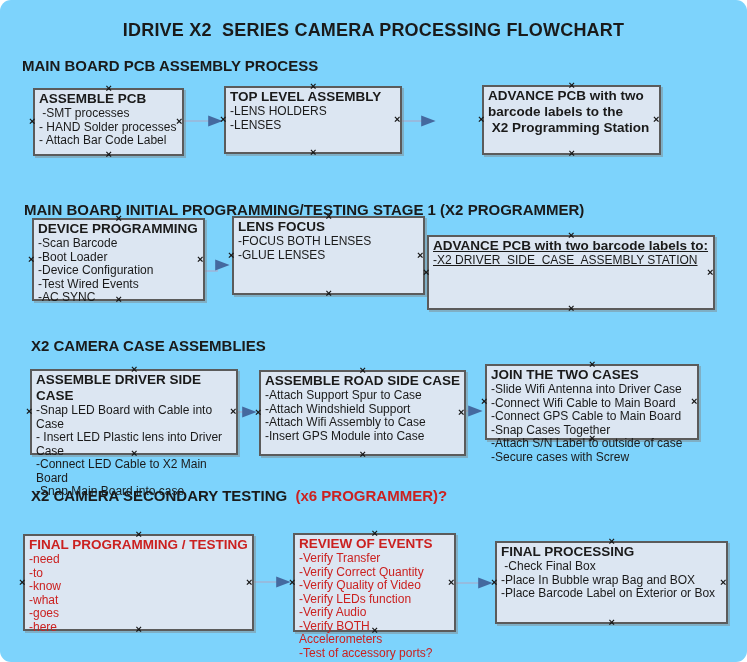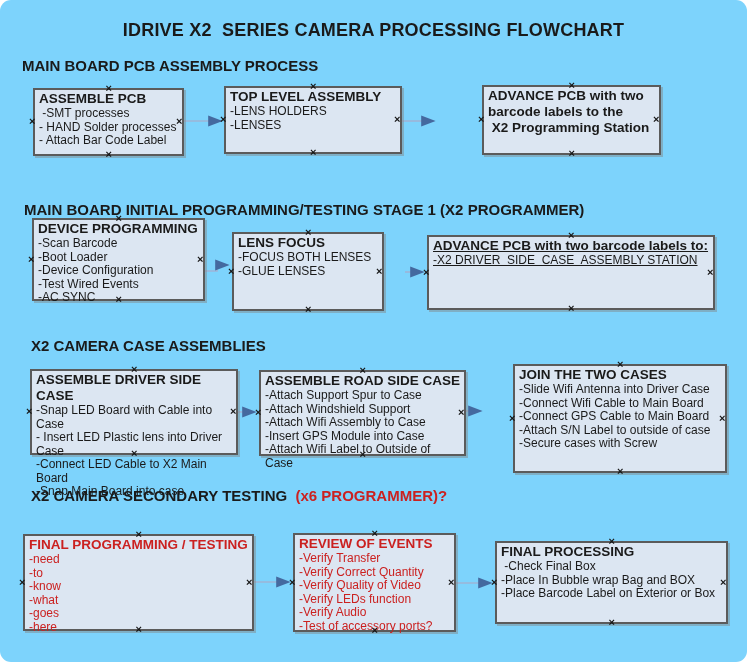--- a/index.html
+++ b/index.html
@@ -105,21 +105,21 @@
       <span class="gp gp-l"></span>
       <span class="gp gp-r"></span>
     <div class="box-title">DEVICE PROGRAMMING</div>
     <div class="line">-Scan Barcode</div>
     <div class="line">-Boot Loader</div>
     <div class="line">-Device Configuration</div>
     <div class="line">-Test Wired Events</div>
     <div class="line">-AC SYNC</div>
   </div>
 
-  <div class="box" style="left:232px; top:232px; width:152px; height:79px;">
+  <div class="box" style="left:232px; top:216px; width:193px; height:79px;">
     <span class="gp gp-t"></span>
       <span class="gp gp-b"></span>
       <span class="gp gp-l"></span>
       <span class="gp gp-r"></span>
     <div class="box-title">LENS FOCUS</div>
     <div class="line">-FOCUS BOTH LENSES</div>
     <div class="line">-GLUE LENSES</div>
   </div>
 
   <div class="box" style="left:427px; top:235px; width:288px; height:75px;text-decoration:underline;">
@@ -146,32 +146,32 @@
   <div class="box" style="left:259px; top:370px; width:207px; height:86px;">
     <span class="gp gp-t"></span>
       <span class="gp gp-b"></span>
       <span class="gp gp-l"></span>
       <span class="gp gp-r"></span>
     <div class="box-title">ASSEMBLE ROAD SIDE CASE</div>
     <div class="line">-Attach Support Spur to Case</div>
     <div class="line">-Attach Windshield Support</div>
     <div class="line">-Attach Wifi Assembly to Case</div>
     <div class="line">-Insert GPS Module into Case</div>
-    <div class="line">-Attach Wifi Label to Outside of Case</div>
-  </div>
-
-  <div class="box" style="left:485px; top:364px; width:214px; height:109px;margin-left:28px;">
+  </div>
+
+  <div class="box" style="left:485px; top:364px; width:214px; height:76px;">
     <span class="gp gp-t"></span>
       <span class="gp gp-b"></span>
       <span class="gp gp-l"></span>
       <span class="gp gp-r"></span>
     <div class="box-title">JOIN THE TWO CASES</div>
     <div class="line">-Slide Wifi Antenna into Driver Case</div>
     <div class="line">-Connect Wifi Cable to Main Board</div>
     <div class="line">-Connect GPS Cable to Main Board</div>
+    <div class="line">-Snap Cases Together</div>
     <div class="line">-Attach S/N Label to outside of case</div>
     <div class="line">-Secure cases with Screw</div>
   </div>
 
   <div class="box red" style="left:23px; top:534px; width:231px; height:97px;">
     <span class="gp gp-t"></span>
       <span class="gp gp-b"></span>
       <span class="gp gp-l"></span>
       <span class="gp gp-r"></span>
     <div class="box-title">FINAL PROGRAMMING / TESTING</div>
@@ -187,20 +187,21 @@
     <span class="gp gp-t"></span>
       <span class="gp gp-b"></span>
       <span class="gp gp-l"></span>
       <span class="gp gp-r"></span>
     <div class="box-title">REVIEW OF EVENTS</div>
     <div class="line">-Verify Transfer</div>
     <div class="line">-Verify Correct Quantity</div>
     <div class="line">-Verify Quality of Video</div>
     <div class="line">-Verify LEDs function</div>
     <div class="line">-Verify Audio</div>
+    <div class="line">-Verify BOTH Accelerometers</div>
     <div class="line">-Test of accessory ports?</div>
   </div>
 
   <div class="box" style="left:495px; top:541px; width:233px; height:83px;">
     <span class="gp gp-t"></span>
       <span class="gp gp-b"></span>
       <span class="gp gp-l"></span>
       <span class="gp gp-r"></span>
     <div class="box-title">FINAL PROCESSING</div>
     <div class="line"> -Check Final Box</div>

